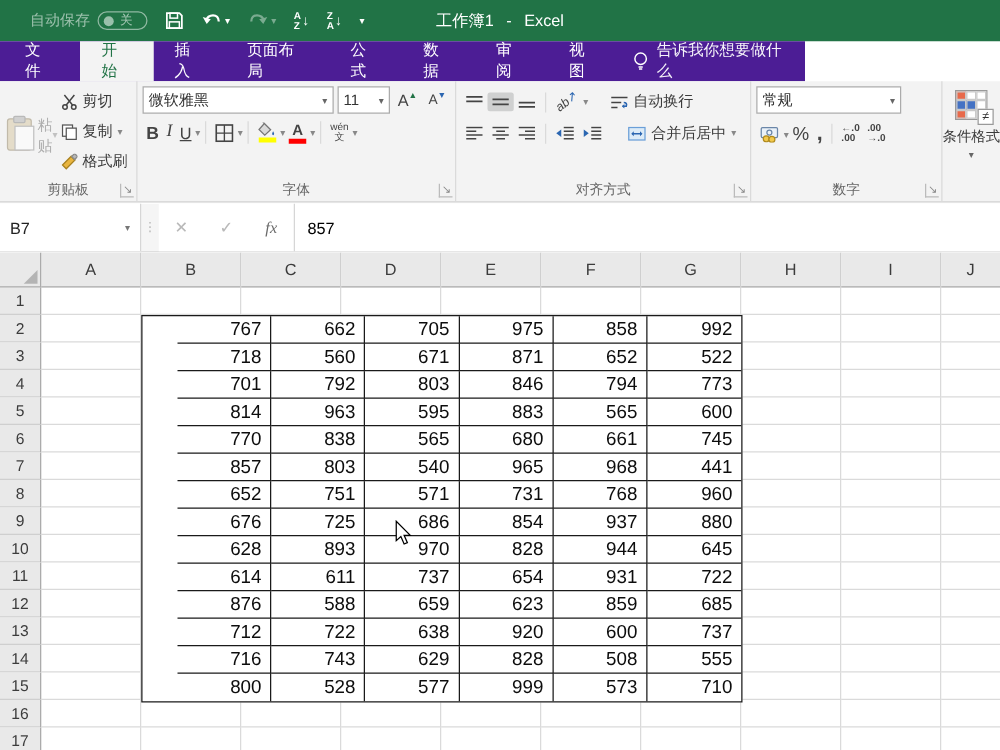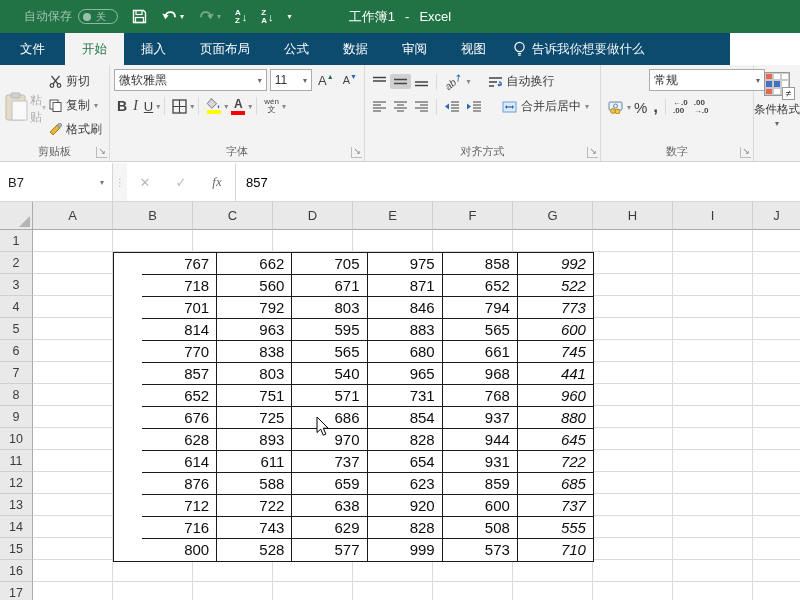--- a/index.html
+++ b/index.html
@@ -16,21 +16,21 @@
   .qbtn { color:#fff; display:flex; align-items:center; gap:2px; cursor:default; }
   .qbtn.dim { opacity:.4; }
   .caret { font-size:8px; color:#fff; }
   .sorticon { display:flex; align-items:center; color:#fff; }
   .sorticon .letters { display:flex; flex-direction:column; font-size:8px; line-height:8px; font-weight:bold; }
   .sorticon .arr { font-size:11px; margin-left:1px; }
   .wintitle { position:absolute; left:0; right:0; top:0; height:33px; display:flex; align-items:center; justify-content:center; color:#fff; font-size:13px; pointer-events:none; }
   .wintitle span { margin:0 5px; }
 
   
-  .tabrow { position:absolute; left:0; top:33px; width:730px; height:32px; background:#0c4a6e; display:flex; align-items:stretch; }
+  .tabrow { position:absolute; left:0; top:33px; width:644px; height:32px; background:#4c1d95; display:flex; align-items:stretch; }
   .tab { color:#fff; font-size:12.5px; display:flex; align-items:center; padding:0 17px; cursor:default; }
   .tab.file { padding:0 20px; }
   .tab.active { background:#f3f3f3; color:#217346; }
   .tellme { display:flex; align-items:center; gap:6px; color:rgba(255,255,255,.95); font-size:12.5px; padding:0 10px; }
 
   
   .ribbon { position:absolute; left:0; top:65px; width:800px; height:97px; background:#f3f3f3; border-bottom:1px solid #d2d2d2; display:flex; }
   .rgroup { position:relative; height:100%; border-right:1px solid #dadada; display:flex; flex-direction:column; }
   .rgroup .content { flex:1; display:flex; padding:4px 4px 0 4px; }
   .glabel { height:20px; display:flex; align-items:center; justify-content:center; color:#666; font-size:11px; position:relative; }
@@ -86,21 +86,21 @@
   .colh:last-child { flex:1; border-right:none; }
   .grow { display:flex; height:22px; }
   .rowh { width:33px; background:#e9e9e9; border-right:1px solid #ababab; border-bottom:1px solid #cfcfcf; display:flex; align-items:center; justify-content:center; font-size:12.5px; color:#3c3c3c; }
   .gcell { width:80px; border-right:1px solid #dadada; border-bottom:1px solid #dadada; }
   .gcell:last-child { flex:1; border-right:none; }
 
   
   .dtable { position:absolute; left:113px; top:50px; width:481px; border:1px solid #1a1a1a; background:#fff; }
   .drow { display:flex; height:22px;margin-left:28px; }
   .dcell { width:80px; height:22px; border-right:1px solid #1a1a1a; border-bottom:1px solid #1a1a1a; font-size:15px; color:#0d0d0d; text-align:right; padding-right:7px; line-height:21px; }
-  .drow .dcell:last-child { border-right:none;font-style:italic; }
+  .drow .dcell:last-child { border-right:none; }
   .drow:last-child .dcell { border-bottom:none; }
 
   .cursor { position:absolute; left:316px; top:416px; z-index:50; pointer-events:none; }
   svg { display:block; }
 </style>
 </head>
 <body>
 
 <div class="titlebar">
   <div class="wintitle">
@@ -387,21 +387,21 @@
       </div>
     </div>
     <div class="glabel">
       <span>对齐方式</span>
       <span class="launcher">↘</span>
     </div>
   </div>
 
   <div class="rgroup" style="width:153px;">
     <div class="content" style="flex-direction:column; gap:4px;">
-      <div class="combo" style="width:116px;margin-left:44px;">
+      <div class="combo" style="width:116px;">
         <span>常规</span>
         <span class="caret">▾</span>
       </div>
       <div style="display:flex; align-items:center;">
         <div class="icobtn">
           <span>
             <svg width="16" height="13" viewBox="0 0 16 13">
                 <rect x="1" y="1" width="13" height="8" rx="1" fill="#eaf1f8" stroke="#6a86a8"></rect>
                 <circle cx="7.5" cy="5" r="2" fill="none" stroke="#6a86a8"></circle>
                 <circle cx="5" cy="10" r="2.4" fill="#f2c94c" stroke="#b08a1e"></circle>

